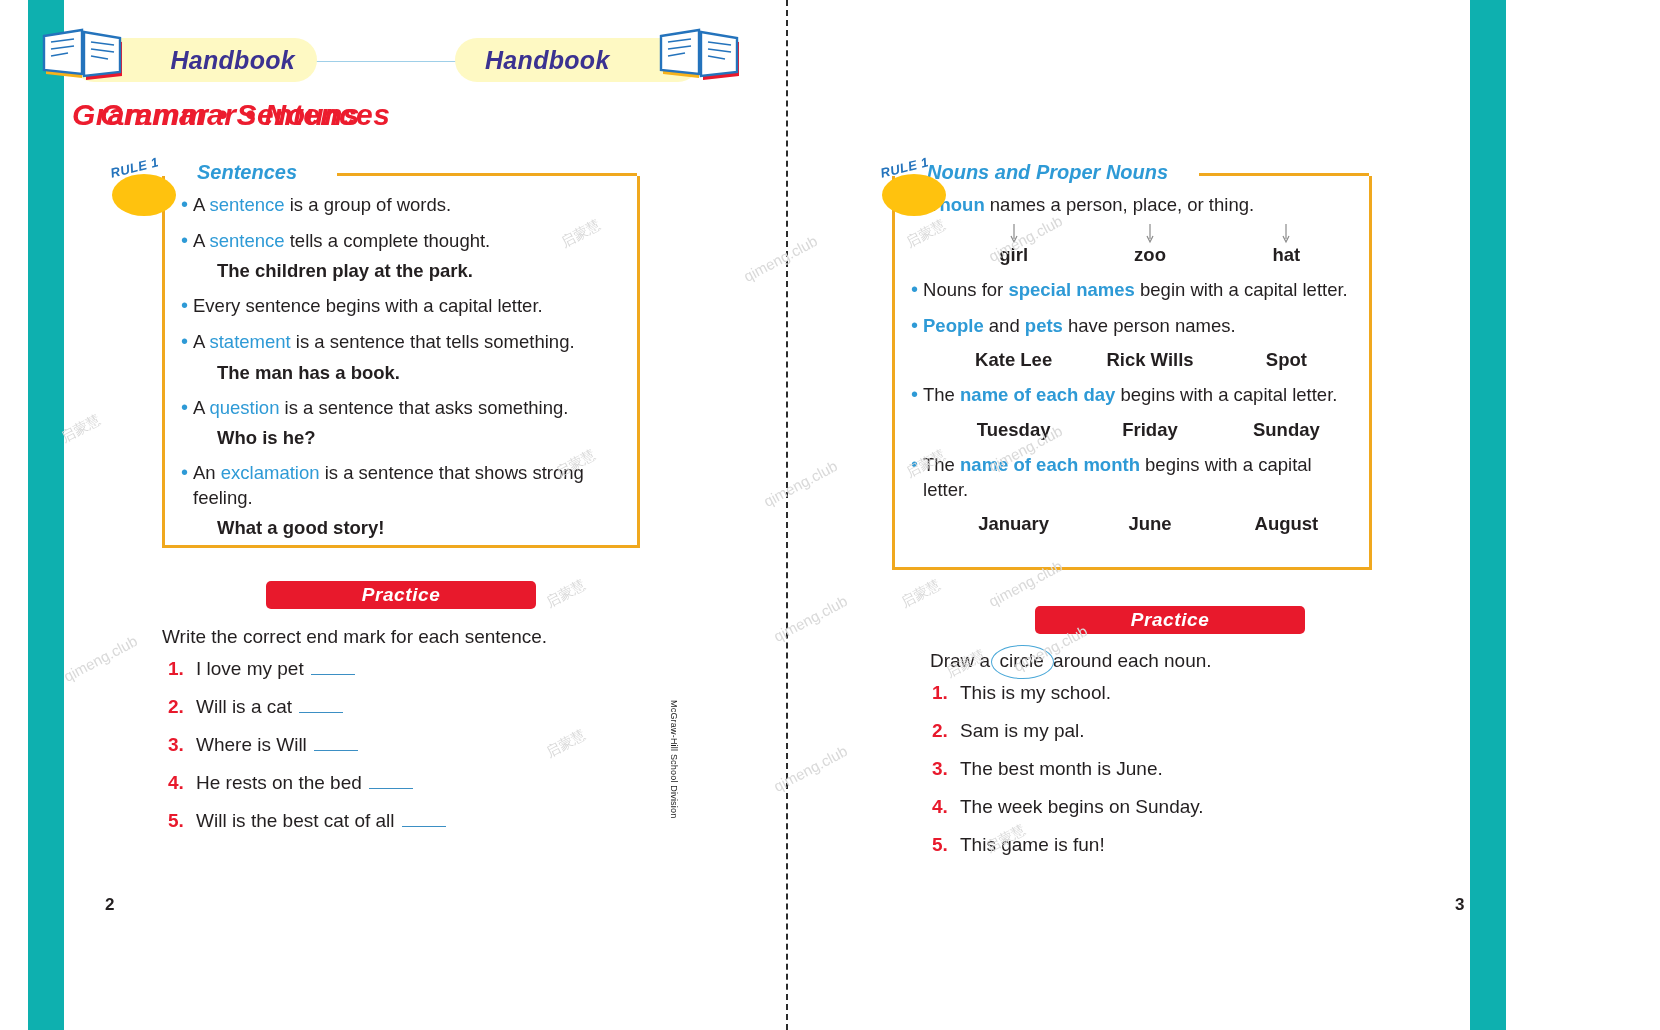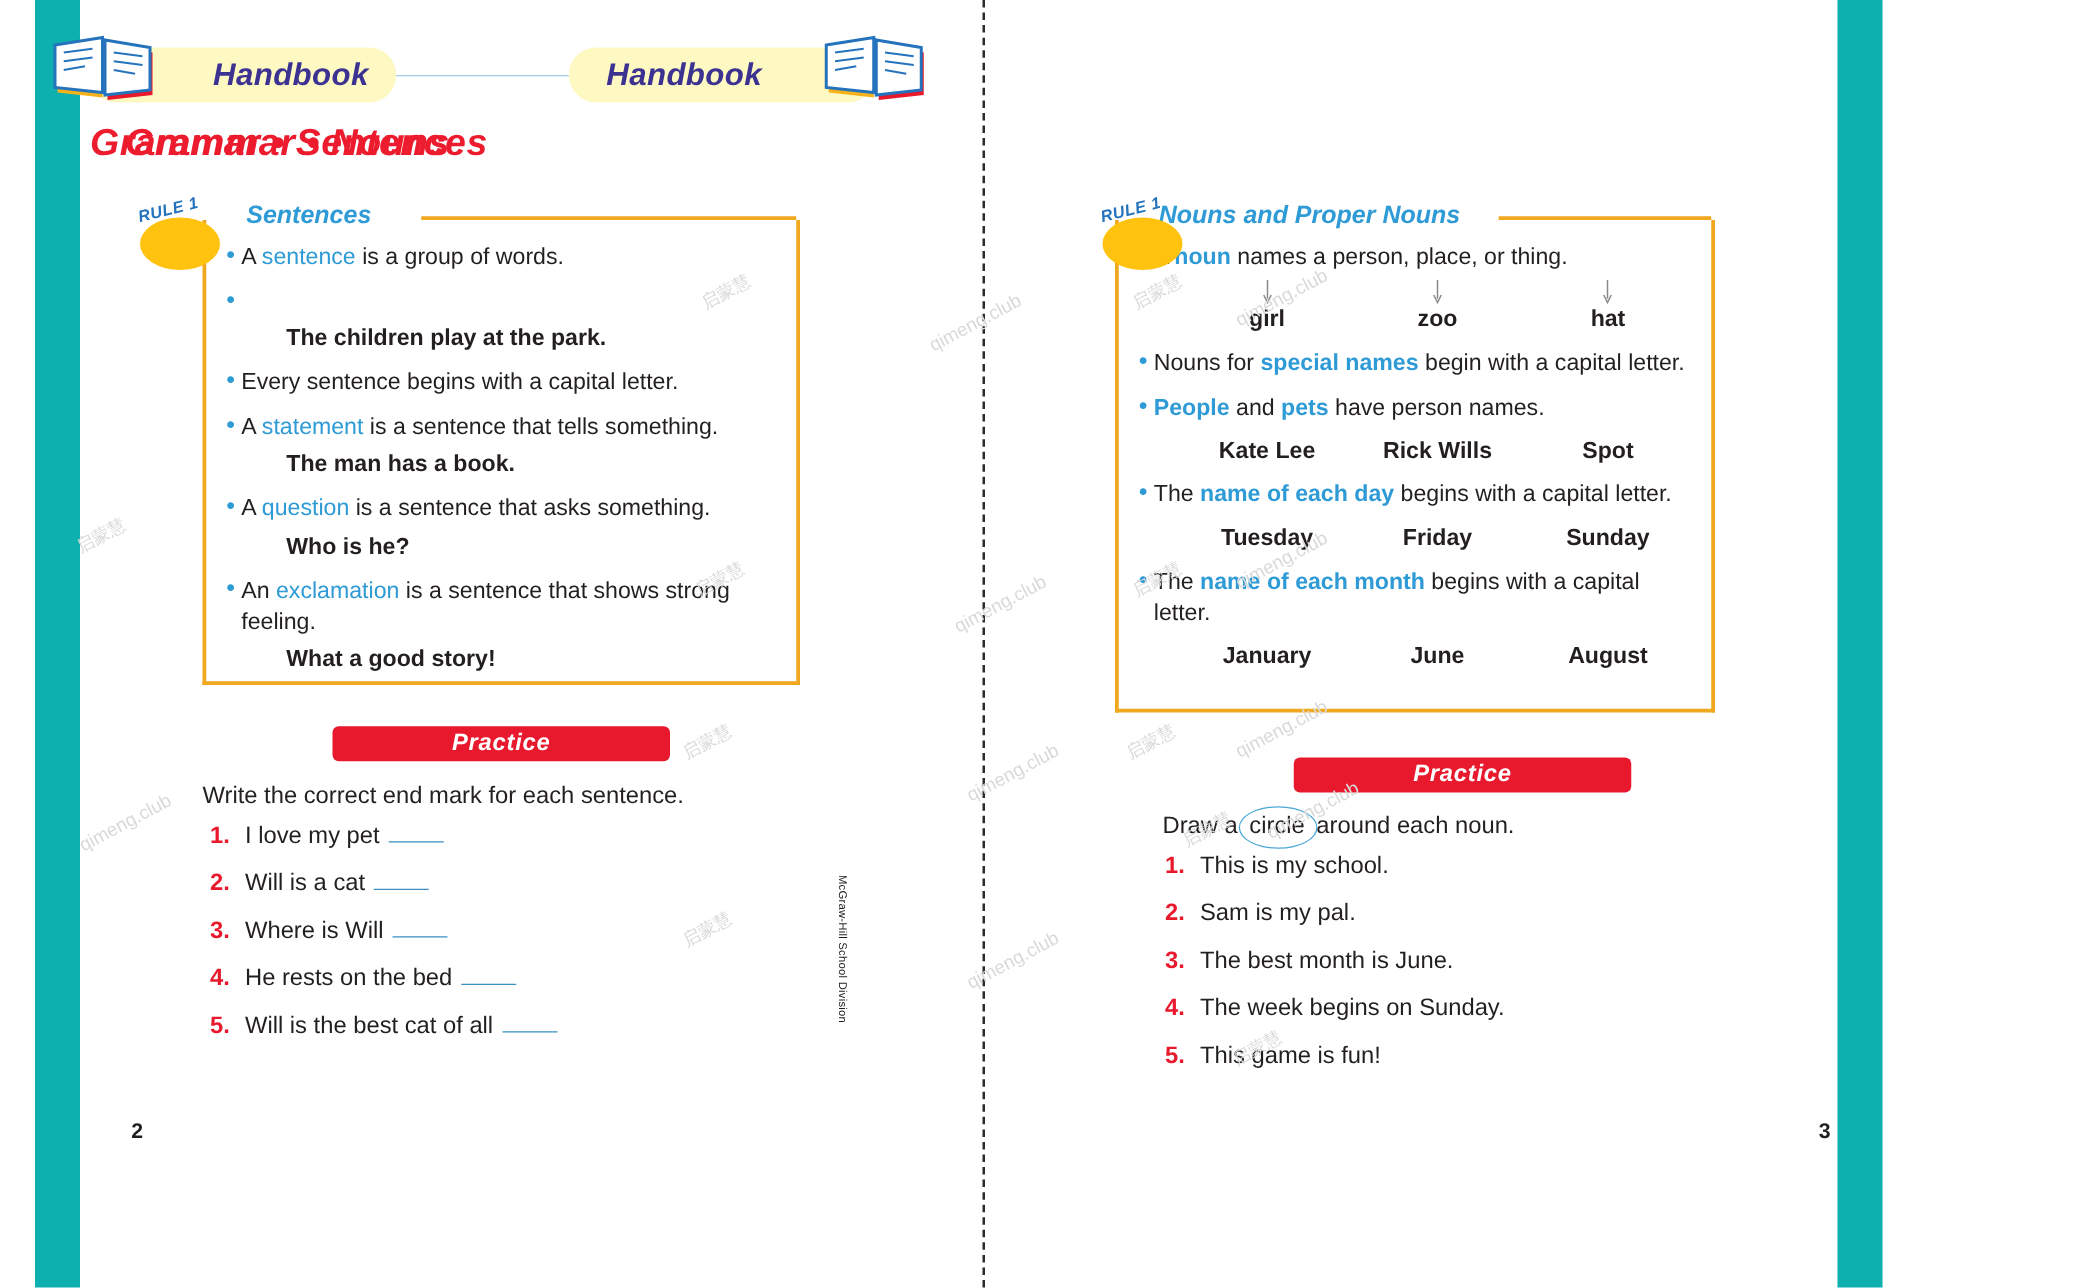--- a/index.html
+++ b/index.html
@@ -201,21 +201,21 @@
     margin-right: 5px;
     flex-shrink: 0;
   }
   .kw { color: #2e9ad6; font-weight: bold; }
   .kw-plain { color: #2e9ad6; }
 
   .example {
     font-weight: bold;
     color: #231f20;
     font-size: 18.5px;
-    margin: -4px 0 11px 48px;
+    margin: -4px 0 11px 36px;
   }
 
   
   .word-row {
     display: flex;
     margin: 0 0 11px 34px;
     font-weight: bold;
     font-size: 18.5px;
     color: #231f20;
   }
@@ -370,20 +370,21 @@
 <div class="rule-box l">
   <div class="rule-topline"></div>
   <div class="rule-title">Sentences</div>
   <ul class="rule-list" id="left-rule-list">
       <li>
         <span class="bullet">•</span>
         <span><span>A </span><span class="kw-plain">sentence</span><span> is a group of words.</span></span>
       </li>
       <li>
         <span class="bullet">•</span>
+        <span><span>A </span><span class="kw-plain">sentence</span><span> tells a complete thought.</span></span>
       </li>
       <div class="example">The children play at the park.</div>
       <li>
         <span class="bullet">•</span>
         <span><span>Every sentence begins with a capital letter.</span></span>
       </li>
       <li>
         <span class="bullet">•</span>
         <span><span>A </span><span class="kw-plain">statement</span><span> is a sentence that tells something.</span></span>
       </li>

